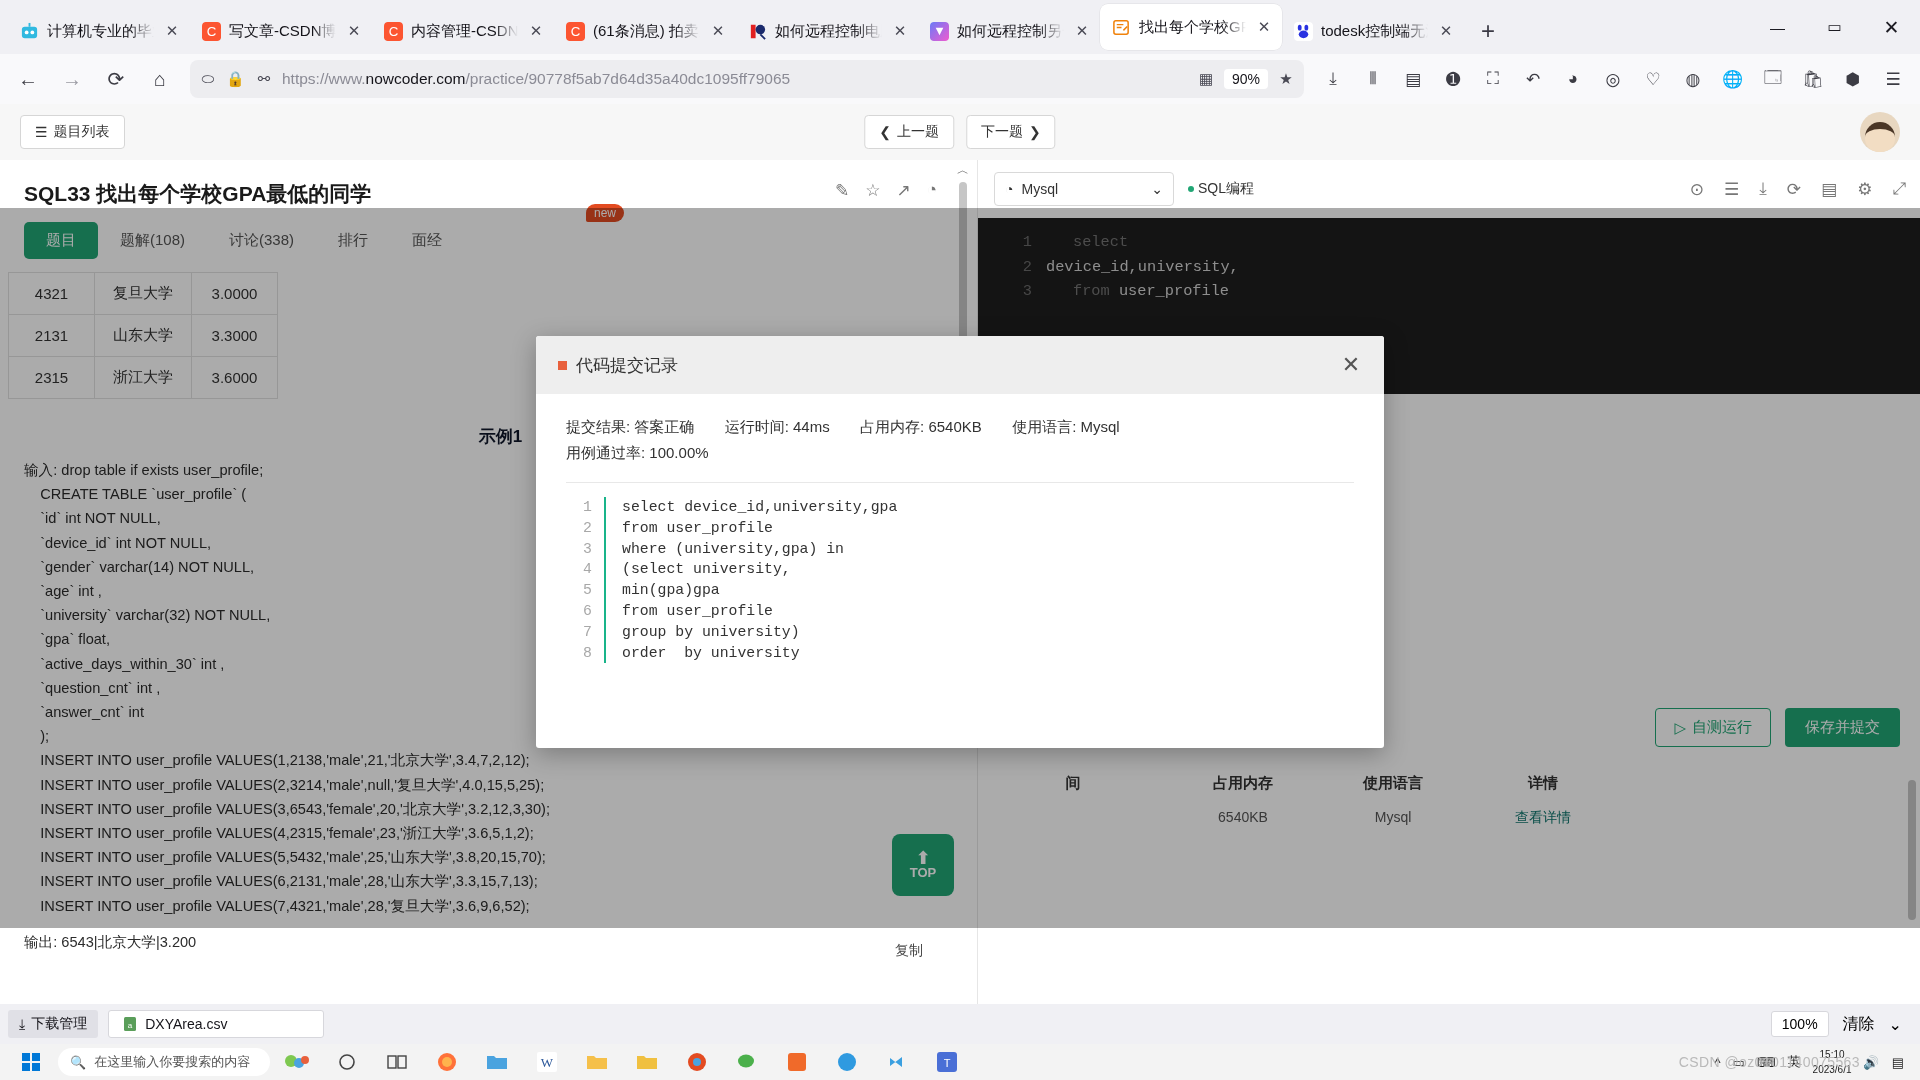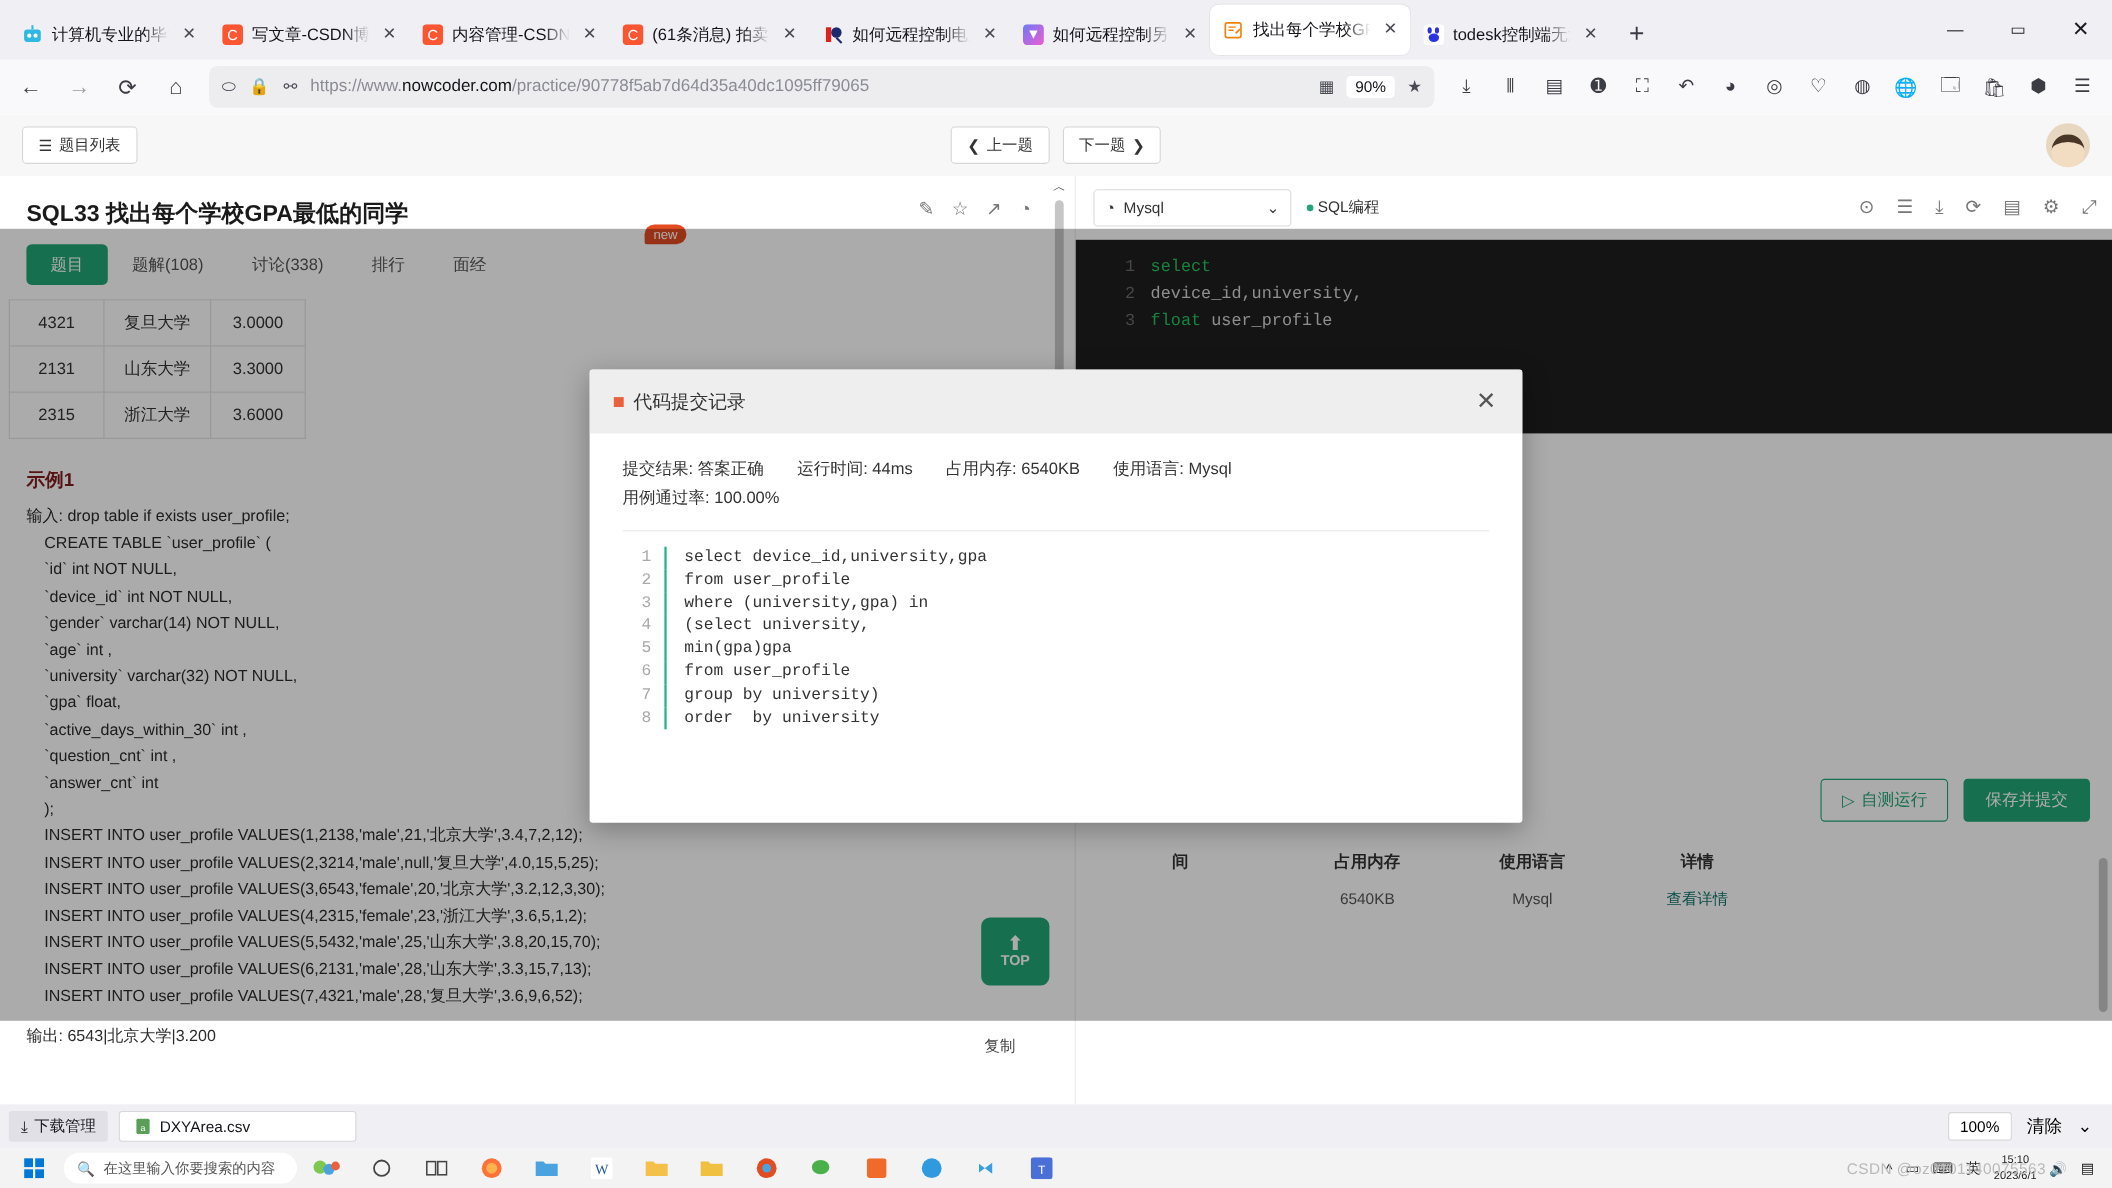--- a/index.html
+++ b/index.html
@@ -80,21 +80,21 @@
   .ptab { padding:9px 22px; font-size:15px; color:#555; border-radius:5px;}
   .ptab.active { background:#21a675; color:#fff; }
   .newbadge {
     position:absolute; left:586px; top:-4px; background:#e34b21; color:#fff;
     font-size:12px; padding:2px 8px; border-radius:10px 10px 10px 2px;
   }
 
   #probbody { position:absolute; left:0; right:0; top:112px; bottom:0; overflow:hidden; }
   table.rtab { border-collapse:collapse; margin:0 8px; }
   table.rtab td { border:1px solid #e2e2e2; padding:11px 18px; font-size:15px; color:#333; text-align:center; min-width:86px;}
-  .sect { font-size:17px; font-weight:bold; color:#7f1d1d; margin:26px 0 10px 24px;}
+  .sect { font-size:17px; font-weight:bold; color:#0f172a; margin:26px 0 10px 24px;text-align:center;}
   pre.codeblk {
     margin:0 24px; font-family:Liberation Sans, sans-serif;
     font-size:14.6px; line-height:24.2px; color:#2c2c2c; white-space:pre;
   }
   .copybtn { position:absolute; right:54px; bottom:44px; font-size:14px; color:#444;}
   .vscroll { position:absolute; right:8px; top:0; width:12px; bottom:0; }
   .vscroll .thumb { position:absolute; top:22px; width:8px; left:2px; height:250px; background:#c6c6c6; border-radius:4px;}
   .vscroll .up { position:absolute; top:2px; left:0; width:12px; text-align:center; font-size:12px; color:#555;}
   .topbtn {
     position:absolute; left:892px; bottom:108px; width:62px; height:62px; border-radius:8px;
@@ -111,21 +111,21 @@
     display:flex; align-items:center; justify-content:space-between;
     padding:0 10px; font-size:14px; color:#333;
   }
   .sqlmode { font-size:14px; color:#333; display:flex; align-items:center; gap:4px;}
   .sqlmode::before { content:""; width:6px; height:6px; border-radius:50%; background:#21a675; display:inline-block;}
   .editicons { position:absolute; right:14px; display:flex; gap:20px; color:#777; font-size:17px; align-items:center;}
   #editor { position:absolute; left:0; right:0; top:58px; height:176px; background:#1e1e1e;
             font-family:"Liberation Mono","DejaVu Sans Mono",monospace; font-size:15.3px; line-height:24.5px;
             padding:12px 0 0 28px; color:#d4d4d4;}
   #editor .ln { color:#6a6a6a; display:inline-block; width:26px; text-align:right; margin-right:14px;}
-  #editor .kw { color:#22c55e; }
+  #editor .kw { color:#737373;margin-left:27px; }
   .collapse { position:absolute; left:1430px; top:540px; width:30px; height:30px; border-radius:50%;
               background:#efefef; border:1px solid #ddd; display:flex; align-items:center; justify-content:center;
               font-size:13px; color:#666;}
   .runrow { position:absolute; right:20px; top:548px; display:flex; gap:14px; align-items:center;}
   .btn-run { border:1px solid #21a675; color:#21a675; background:#fff; border-radius:4px;
              padding:9px 18px; font-size:15px; display:flex; align-items:center; gap:6px;}
   .btn-submit { background:#21a675; color:#fff; border-radius:4px; padding:10px 20px; font-size:15px;}
   .reshdr-in { display:flex; font-size:15px; color:#333; font-weight:bold; padding:18px 0 0 0;}
   .resrow-in { display:flex; font-size:14px; color:#555; padding:16px 0 0 0;}
   .c1{width:190px;text-align:center} .c2{width:150px;text-align:center}
@@ -410,21 +410,21 @@
           <span>⟳</span>
           <span>▤</span>
           <span>⚙</span>
           <span>⤢</span>
         </div>
       </div>
 
       <div id="editor">
         <div><span class="ln">1</span><span class="kw">select</span></div>
         <div><span class="ln">2</span><span>device_id,university,</span></div>
-        <div><span class="ln">3</span><span class="kw">float</span><span> user_profile</span></div>
+        <div><span class="ln">3</span><span class="kw">from</span><span> user_profile</span></div>
       </div>
 
       <div class="collapse" style="left:244px;top:492px;">⌄</div>
 
       <div class="runrow">
         <div class="btn-run">
           <span>▷</span>
           <span>自测运行</span>
         </div>
         <div class="btn-submit">保存并提交</div>

